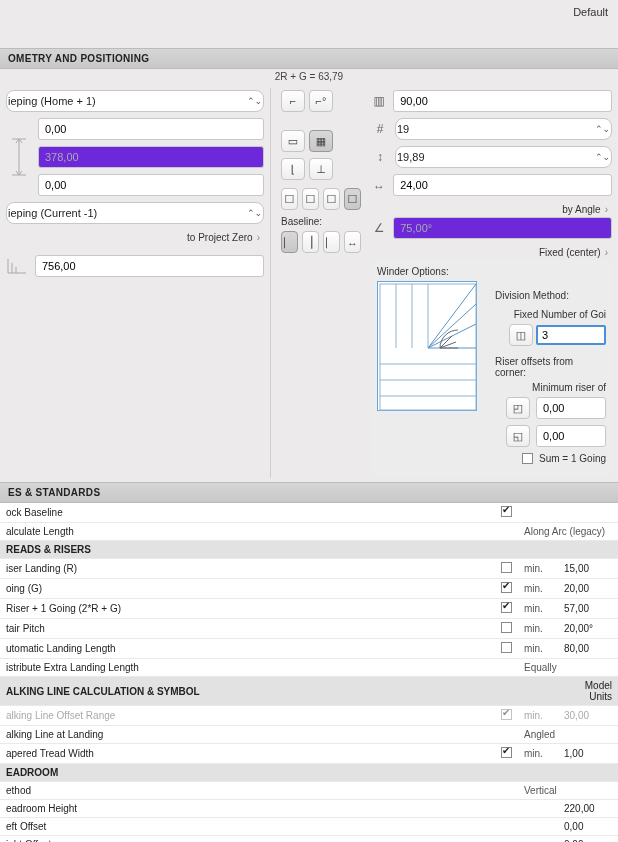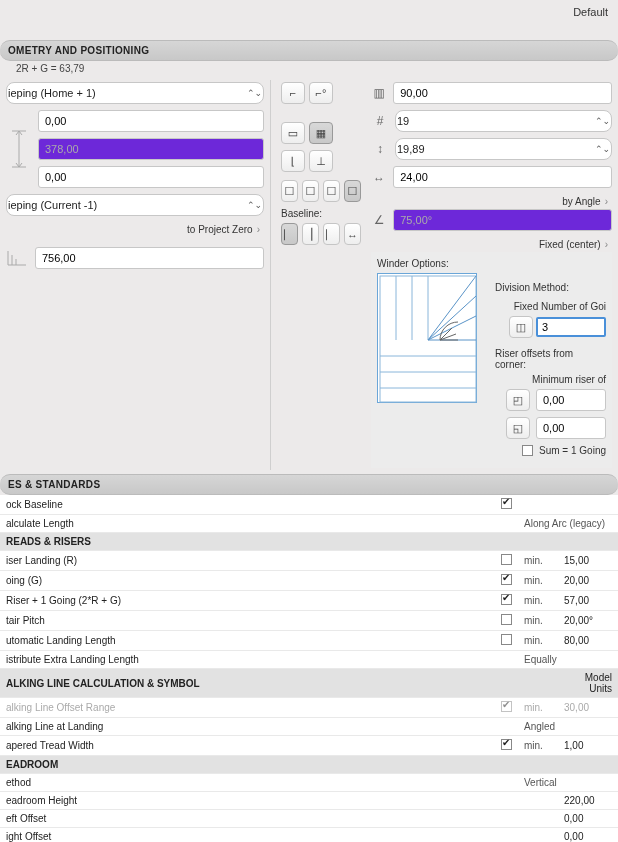--- a/index.html
+++ b/index.html
@@ -1,24 +1,24 @@
 <!DOCTYPE html>
 <html><head>
 <meta charset="utf-8">
 <style>
   * { box-sizing: border-box; font-family: -apple-system, BlinkMacSystemFont, "Helvetica Neue", Arial, sans-serif; }
   body { margin:0; background:#f7f7f7; font-size:11px; color:#222; }
   .dialog { width:618px; background:#eceaea; border-bottom:1px solid #bbb; position:relative; }
-  .topbar { height:40px; text-align:right; padding:6px 10px 0 0; font-size:11px; color:#333; }
-  .section-header { background:linear-gradient(#d6d6d6,#c8c8c8); font-size:10px; font-weight:bold; letter-spacing:.3px; padding:4px 8px; color:#222; border-top:1px solid #bbb; border-bottom:1px solid #bbb;border-radius:10px; }
+  .topbar { height:48px; text-align:right; padding:6px 10px 0 0; font-size:11px; color:#333; }
+  .section-header { background:linear-gradient(#d6d6d6,#c8c8c8); font-size:10px; font-weight:bold; letter-spacing:.3px; padding:4px 8px; color:#222; border-top:1px solid #bbb; border-bottom:1px solid #bbb; }
   .columns { display:flex; }
   .leftcol { width:270px; padding:6px; }
   .rightcol { flex:1; padding:6px 6px 6px 10px; position:relative; }
   .divider { width:1px; background:#cfcfcf; margin:4px 0; }
-  .formula { text-align:left; font-size:10px; color:#444; padding:2px 16px; }
+  .formula { text-align:center; font-size:10px; color:#444; padding:2px 16px; }
   .select { display:flex; align-items:center; justify-content:space-between; background:#fff; border:1px solid #c7c7c7; border-radius:8px; padding:3px 1px; height:22px; font-size:11px; }
   .select .chev { font-size:9px; color:#555; }
   .input { background:#fff; border:1px solid #c7c7c7; border-radius:3px; padding:1px 6px; height:22px; font-size:11px; width:100%; }
   .input.dis { background:#6d28d9; color:#aaa; }
   .row { display:flex; align-items:center; gap:6px; margin-bottom:6px; }
   .dimicon { width:26px; height:42px; display:flex; align-items:center; justify-content:center; color:#999; }
   .iconbtn { width:24px; height:22px; border:1px solid #c5c5c5; border-radius:4px; background:linear-gradient(#fff,#eee); display:inline-flex; align-items:center; justify-content:center; font-size:11px; color:#444; }
   .iconbtn.sel { background:linear-gradient(#d8d8d8,#c8c8c8); border-color:#999; }
   .smalllabel { font-size:10px; color:#333; }
   .linkright { text-align:right; font-size:10px; color:#333; padding:2px 4px; }

